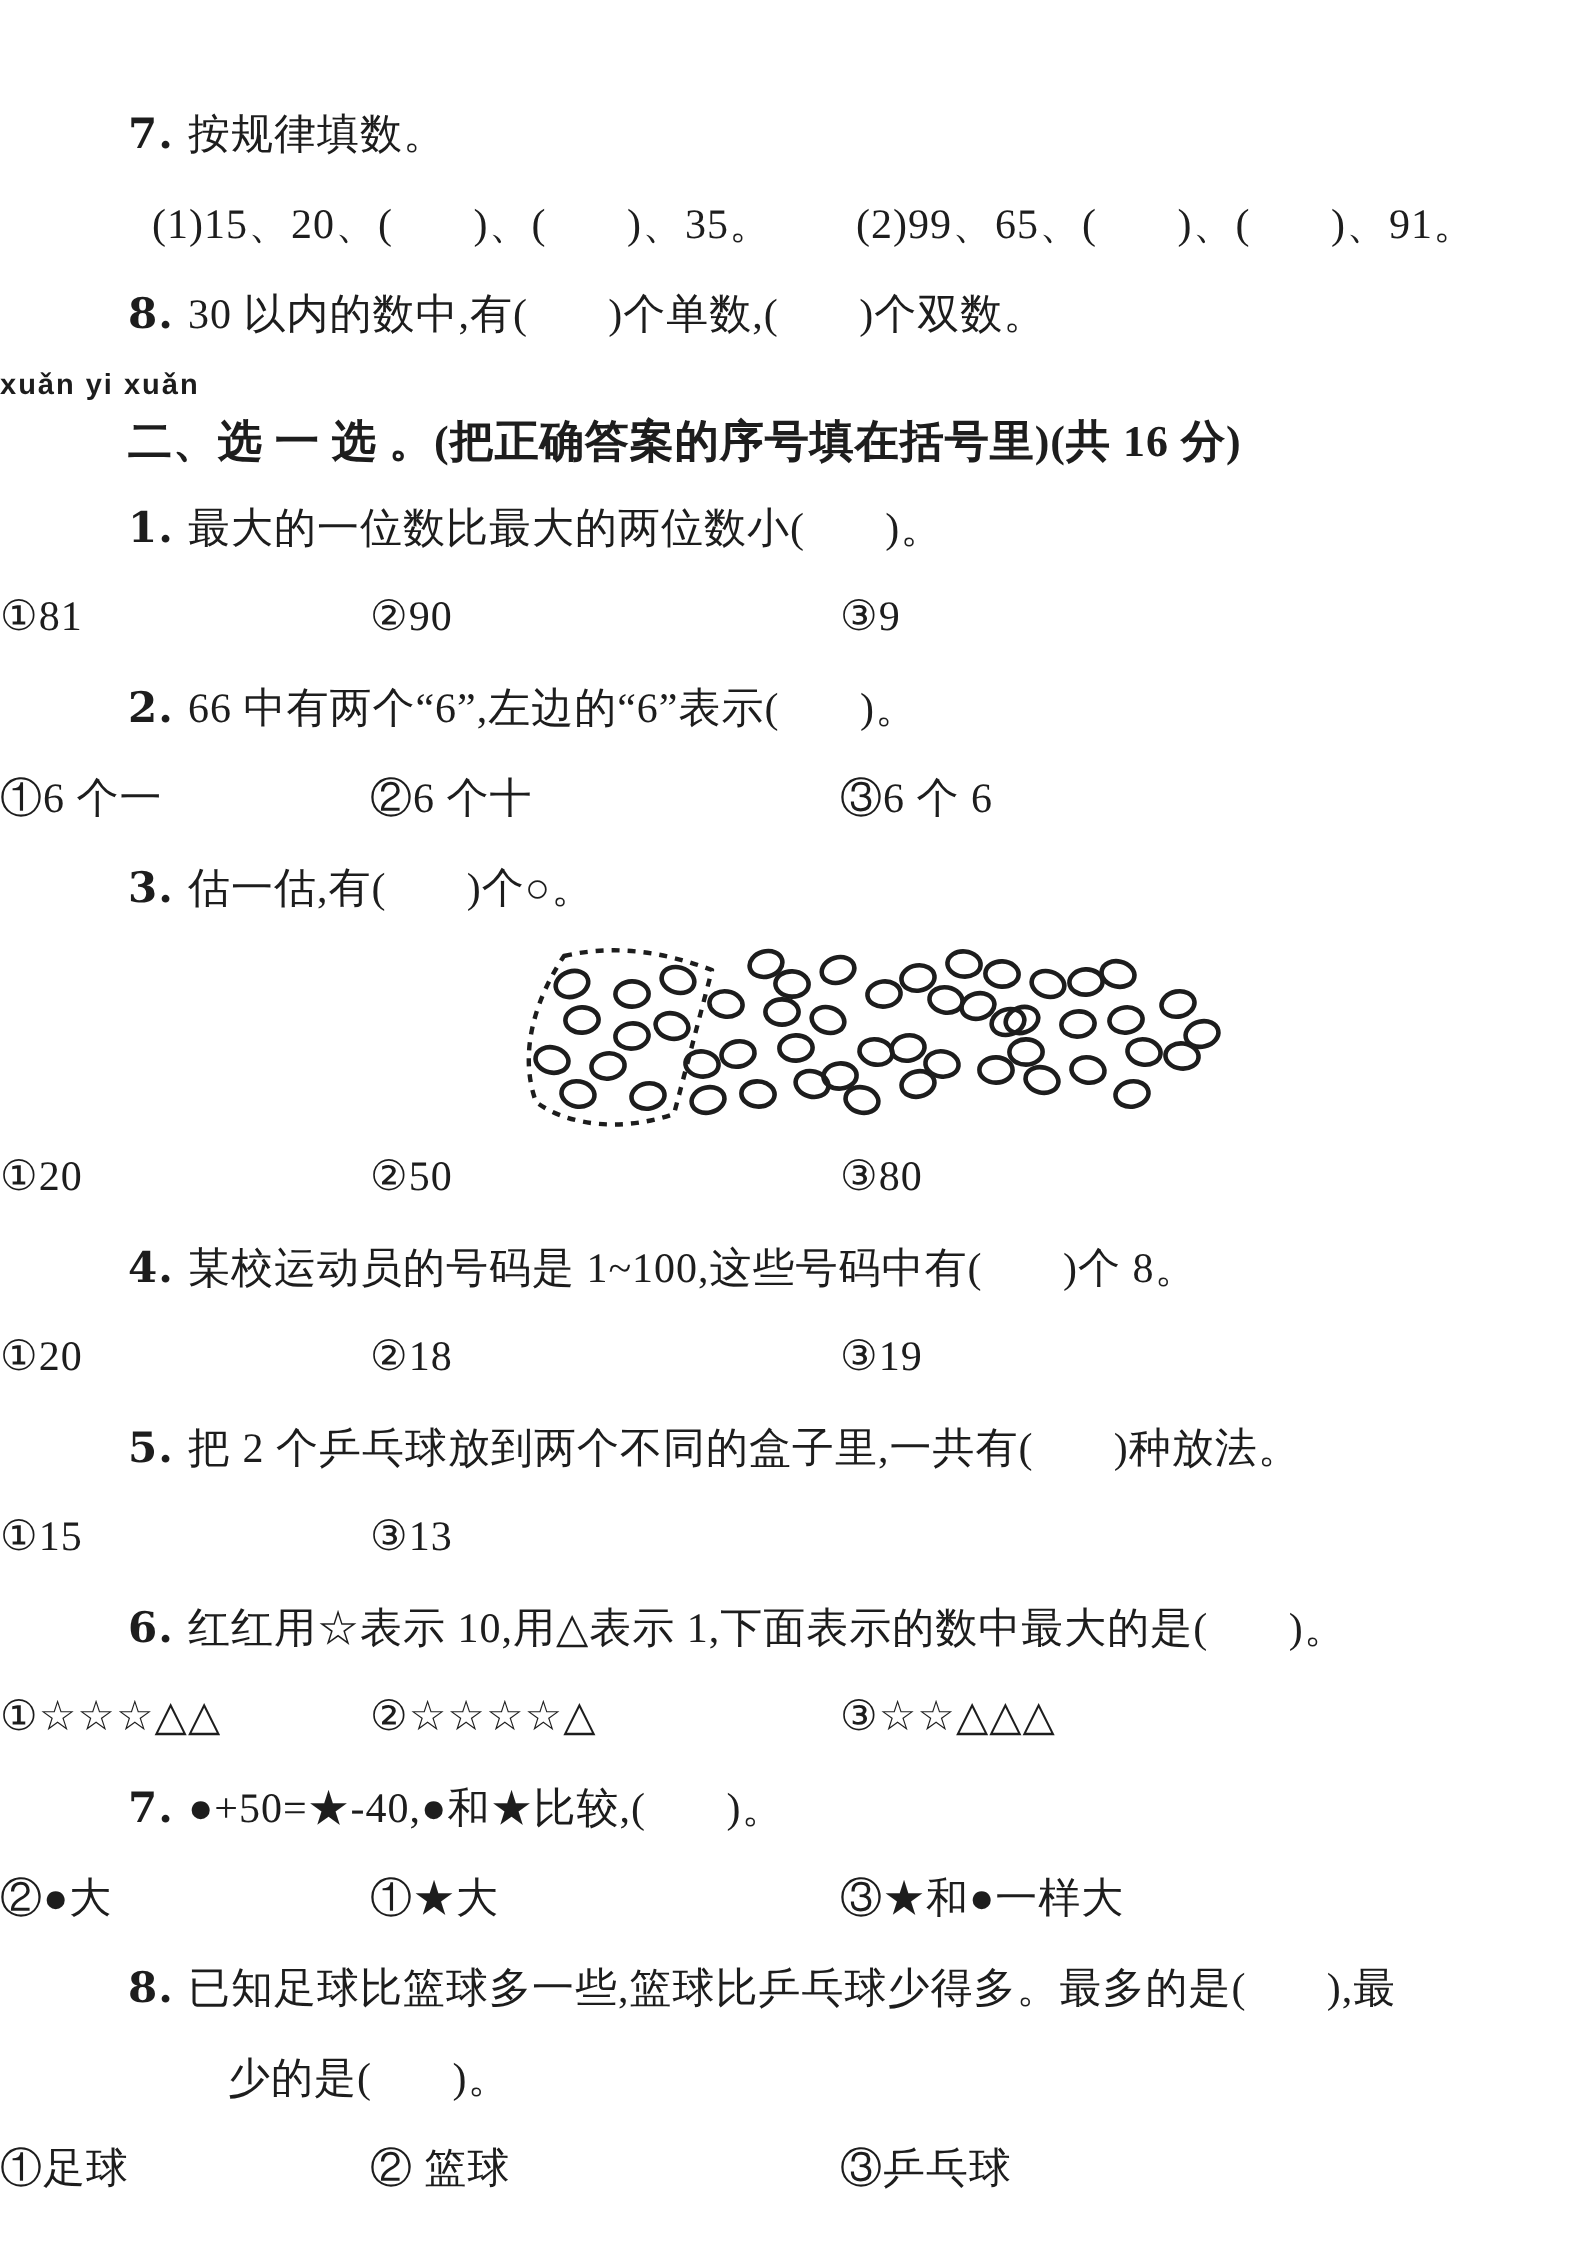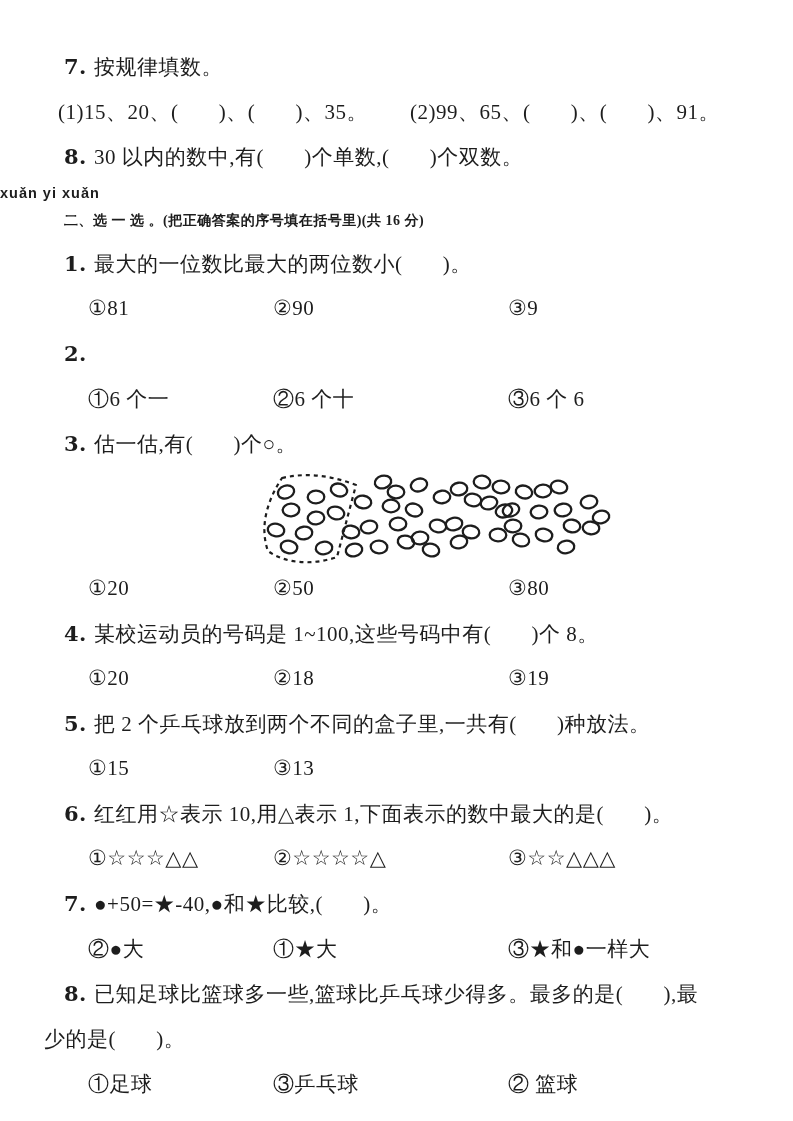--- a/index.html
+++ b/index.html
@@ -16,51 +16,50 @@
     letter-spacing: 0.5px;
     overflow: hidden;
   }
   .line {
     height: 45px;
     display: flex;
     align-items: center;
     white-space: pre-wrap;
   }
   .stem { padding-left: 64px; }
-  .cont { padding-left: 44px; }
+  .cont { padding-left: 114px; }
   .qnum {
     font-weight: 700;
     font-family: "DejaVu Serif", serif;
     margin-right: 7px;
   }
   .parts {
-    padding-left: 58px;
+    padding-left: 76px;
     display: flex;
   }
   .part-1 { width: 352px; flex: none; }
   .pinyin-line {
     height: 22px;
     display: flex;
     align-items: flex-end;
     font-family: "Liberation Sans", "DejaVu Sans", sans-serif;
     font-size: 14.5px;
     letter-spacing: 1px;
     font-weight: 600;
   }
   .heading-line {
     height: 40px;
     display: flex;
     align-items: center;
     padding-left: 64px;
     font-weight: 700;
-    font-size: 14px;
+    font-size: 22px;
     white-space: pre-wrap;
   }
   .options {
-    padding-left: 88px;
     display: grid;
     grid-template-columns: 185px 235px 1fr;
     align-items: center;
     height: 45px;
     white-space: pre-wrap;
   }
   .figure-row {
     position: relative;
     height: 100px;
   }
@@ -96,20 +95,21 @@
     <span>最大的一位数比最大的两位数小(       )。</span>
   </div>
   <div class="options">
     <span>①81</span>
     <span>②90</span>
     <span>③9</span>
   </div>
 
   <div class="line stem">
     <span class="qnum">2.</span>
+    <span>66 中有两个“6”,左边的“6”表示(       )。</span>
   </div>
   <div class="options">
     <span>①6 个一</span>
     <span>②6 个十</span>
     <span>③6 个 6</span>
   </div>
 
   <div class="line stem">
     <span class="qnum">3.</span>
     <span>估一估,有(       )个○。</span>
@@ -216,17 +216,17 @@
 
   <div class="line stem">
     <span class="qnum">8.</span>
     <span>已知足球比篮球多一些,篮球比乒乓球少得多。最多的是(       ),最</span>
   </div>
   <div class="line cont">
     <span>少的是(       )。</span>
   </div>
   <div class="options">
     <span>①足球</span>
+    <span>② 篮球</span>
     <span>③乒乓球</span>
-    <span>② 篮球</span>
   </div>
 
 </div>
 
 </body></html>

